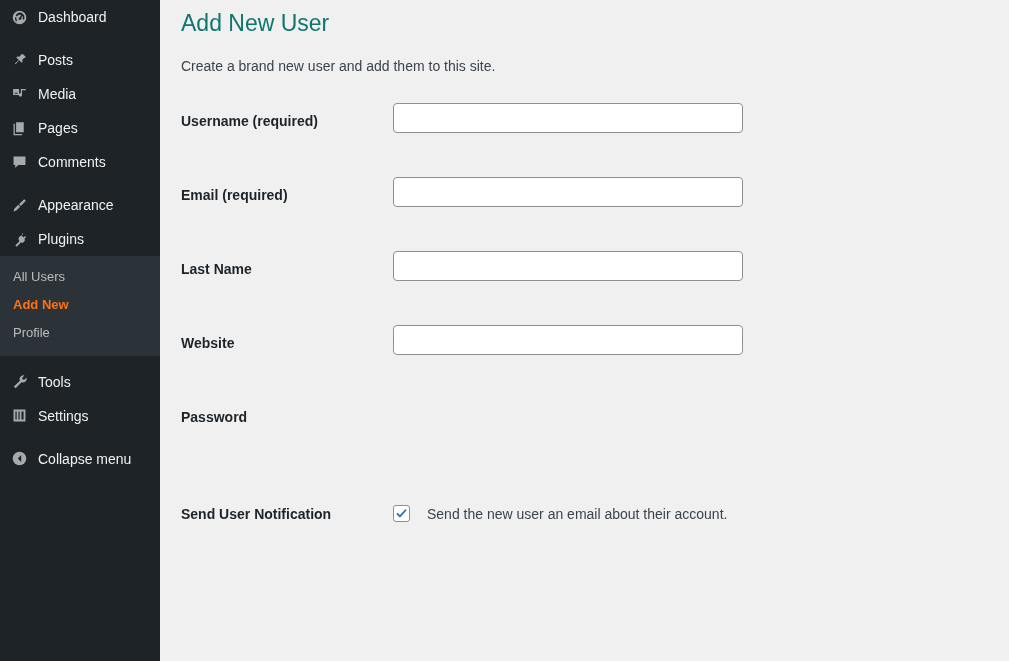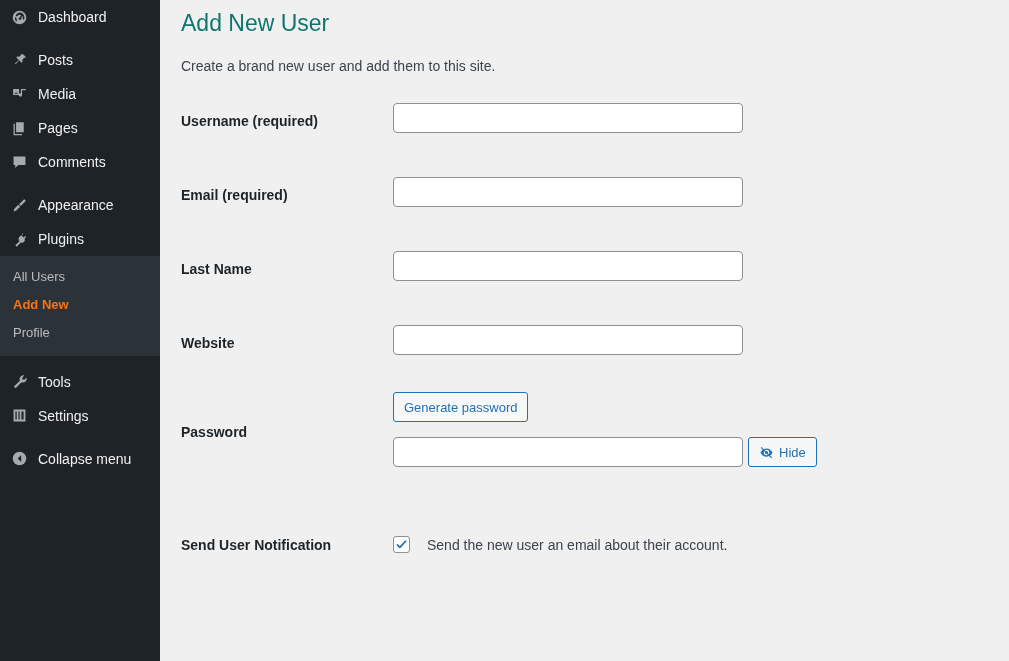--- a/index.html
+++ b/index.html
@@ -303,36 +303,20 @@
 
       <div class="form-row" style="margin-top:30px">
         <div class="lbl">Website</div>
         <div class="fld">
           <input class="text-field" type="text" placeholder="" style="">
         </div>
       </div>
 
       <div class="form-row" style="margin-top:30px">
         <div class="lbl">Password</div>
-        <div class="fld">
-          <button class="btn-secondary">Generate password</button>
-
-          <div class="pw-line" style="margin-top:15px">
-            <input class="text-field pw" type="text" placeholder="" style="">
-            <button class="btn-secondary">
-              <span>
-                <svg width="15" height="15" viewBox="0 0 20 20" fill="currentColor">
-                  <path d="M10 4.5c-3.6 0-6.6 2.2-8 5.5 1.4 3.3 4.4 5.5 8 5.5s6.6-2.2 8-5.5c-1.4-3.3-4.4-5.5-8-5.5zm0 9.2A3.7 3.7 0 1110 6.3a3.7 3.7 0 010 7.4zm0-1.7a2 2 0 100-4 2 2 0 000 4z"></path>
-                  <path d="M3.4 2.6l14 14-1.1 1.1-14-14z"></path>
-                </svg>
-              </span>
-              <span>Hide</span>
-            </button>
-          </div>
-        </div>
       </div>
 
       <div class="form-row" style="margin-top:53px">
         <div class="lbl">Send User Notification</div>
         <div class="fld">
           <div class="checkbox-line">
             <span class="wp-checkbox">
               <svg width="13" height="13" viewBox="0 0 16 16" fill="none" stroke="#2271b1" stroke-width="2.2" stroke-linecap="round" stroke-linejoin="round" style="visibility: visible;">
                 <path d="M3 8.4l3 3 7-7.4"></path>
               </svg>

